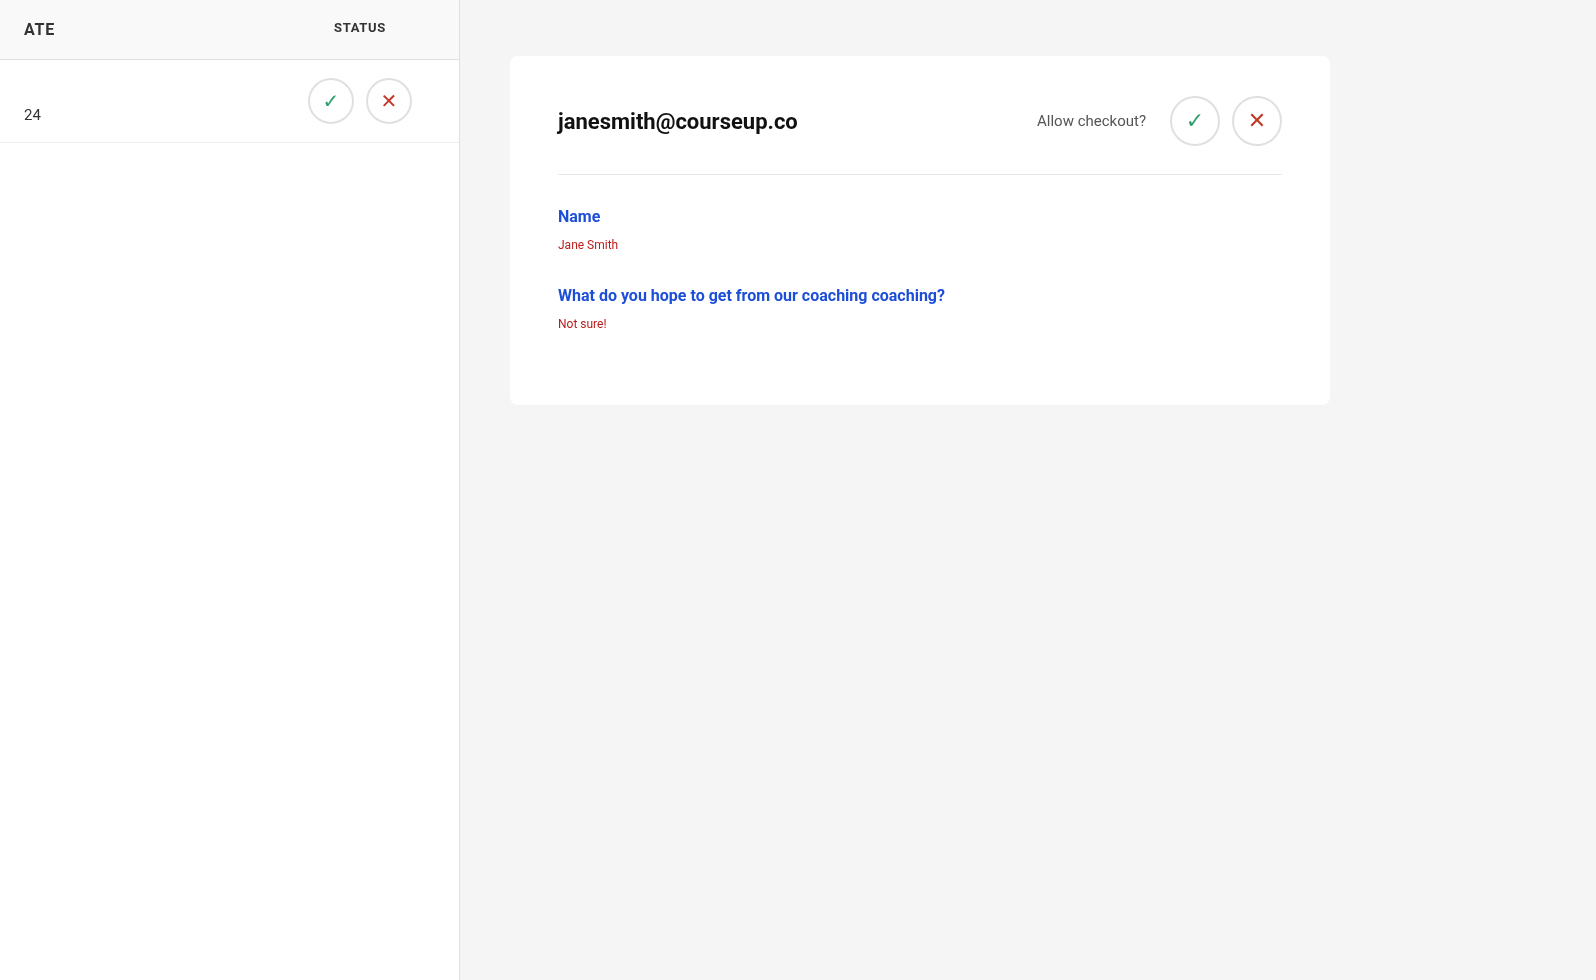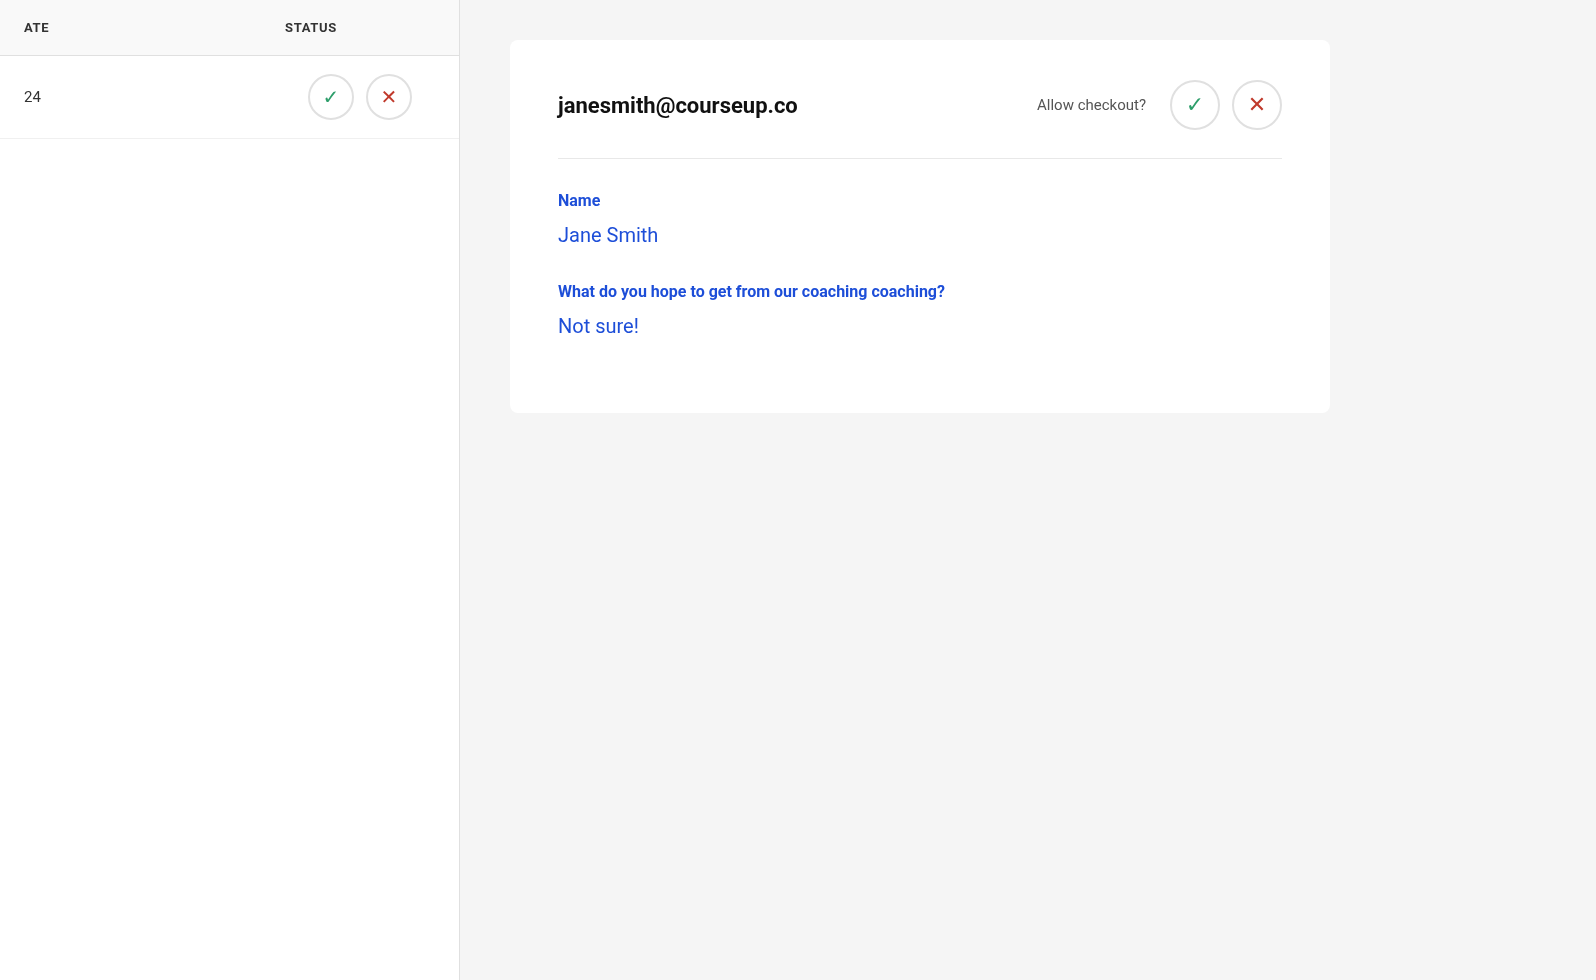--- a/index.html
+++ b/index.html
@@ -27,39 +27,40 @@
 
     .left-panel-header {
       display: flex;
       padding: 20px 24px;
       border-bottom: 1px solid #e0e0e0;
       background-color: #f9f9f9;
     }
 
     .col-date {
       flex: 1;
-      font-size: 13px;
+      font-size: 16px;
       font-weight: 700;
       color: #333;
       letter-spacing: 0.05em;
       text-transform: uppercase;
     }
 
     .col-status {
       width: 150px;
       font-size: 13px;
       font-weight: 700;
       color: #333;
       letter-spacing: 0.05em;
       text-transform: uppercase;
+      text-align: center;
     }
 
     .left-panel-row {
       display: flex;
-      align-items: center;
+      align-items: flex-end;
       padding: 18px 24px;
       border-bottom: 1px solid #f0f0f0;
     }
 
     .row-date {
       flex: 1;
       font-size: 15px;
       color: #333;
     }
 
@@ -88,21 +89,21 @@
       color: #2e9e6b;
     }
 
     .action-btn.reject {
       color: #c0392b;
     }
 
     .right-panel {
       flex: 1;
       background-color: #f5f5f5;
-      padding: 40px 50px;
+      padding: 56px 50px;
       overflow-y: auto;
     }
 
     .detail-card {
       background-color: #ffffff;
       border-radius: 8px;
       padding: 40px 48px;
       max-width: 820px;
     }
 
@@ -159,22 +160,22 @@
     }
 
     .field-label {
       font-size: 16px;
       font-weight: 700;
       color: #1d4ed8;
       margin-bottom: 10px;
     }
 
     .field-value {
-      font-size: 20px;
-      color: #1d4ed8;
+      font-size: 12px;
+      color: #b91c1c;
       line-height: 1.5;
     }
   </style>
 </head>
 <body>
 
 <div class="left-panel">
   <div class="left-panel-header">
     <div class="col-date">ATE</div>
     <div class="col-status">STATUS</div>

